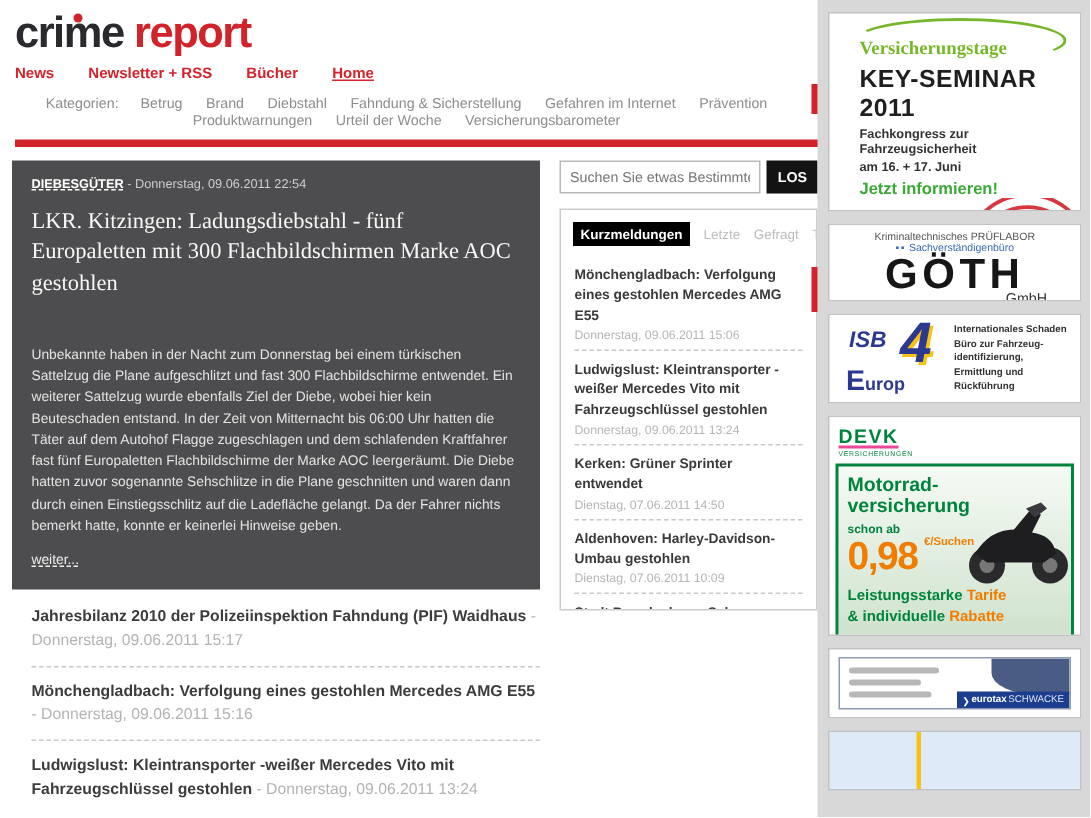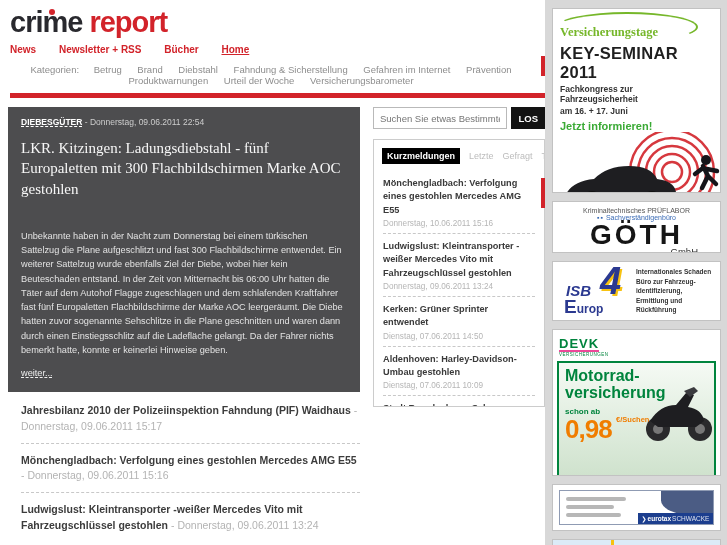--- a/index.html
+++ b/index.html
@@ -56,57 +56,57 @@
   .sn-item { padding:6px 0 5px; cursor:pointer; }
   .sn-title { font-size:9.2px; font-weight:bold; color:#3a3a3a; line-height:1.45; }
   .sn-date { font-size:8.2px; color:#b5b5b5; margin-top:2px; }
 
   
   .sidebar { position:absolute; right:0; top:0; width:182px; height:545px; background:#d8d8d8; }
   .card { margin:8px 6px 0 7px; background:#fff; border:1px solid #c2c2c2; overflow:hidden; cursor:pointer; }
   .red-strip { position:absolute; background:#d2232a; width:4px; }
 
   
-  .ad1 { height:185px; padding:7px 7px 0; }
+  .ad1 { height:133px; padding:7px 20px 0; }
   .vtage-wrap { position:relative; width:135px; height:24px; }
   .vtage { font-family:"Liberation Serif", serif; font-weight:bold; font-size:12.5px; color:#76b72a; position:absolute; bottom:0; }
   .vtage-arc { position:absolute; left:-4px; top:-4px; width:142px; height:30px;
                border:2px solid transparent; border-top-color:#76b72a; border-right-color:#76b72a; border-radius:50%; }
   .ad1-title { font-size:16.5px; font-weight:bold; color:#1f1f1f; letter-spacing:.3px; margin-top:4px; }
   .ad1-sub { font-size:8.5px; font-weight:bold; color:#333; margin-top:2px; }
   .ad1-date { font-size:8.5px; font-weight:bold; color:#333; margin-top:2px; }
   .ad1-cta { font-size:11px; font-weight:bold; color:#3aaa35; margin-top:4px; }
 
   
   .ad2 { height:52px; text-align:center; padding-top:5px; }
   .ad2-l1 { font-size:7px; color:#555; }
   .ad2-l2 { font-size:7px; color:#3a6bb5; }
   .ad2-sq { color:#3a6bb5; font-size:7px; letter-spacing:1px; margin-right:2px; }
   .ad2-name { font-size:28px; font-weight:bold; color:#161616; letter-spacing:3px; line-height:1; }
   .ad2-suffix { font-size:9.5px; color:#333; text-align:right; margin:-3px 22px 0 0; }
 
   
   .ad3 { height:60px; display:flex; padding:4px 5px; align-items:center; }
   .isb-logo { position:relative; width:78px; height:50px; flex:none; }
-  .isb-top { position:absolute; left:8px; top:16px; font-size:15px; font-weight:bold; color:#2b3990; font-style:italic; }
+  .isb-top { position:absolute; left:8px; top:4px; font-size:15px; font-weight:bold; color:#2b3990; font-style:italic; }
   .isb-num { position:absolute; left:42px; top:-4px; font-size:38px; font-weight:bold; color:#2b3990;
              text-shadow:2px 2px 0 #f7c211; font-style:italic; line-height:1; }
   .isb-bottom { position:absolute; left:6px; bottom:-2px; font-size:12px; font-weight:bold; color:#2b3990; }
   .isb-bottom::first-letter { font-size:19px; }
   .ad3-text { font-size:6.5px; font-weight:bold; color:#333; line-height:1.45; }
 
   
   .ad4 { height:147px; }
   .devk-top { padding:4px 6px 2px; }
   .devk-brand { font-size:13px; font-weight:bold; color:#00843d; letter-spacing:1px; line-height:1;
                 border-bottom:2px solid #ec4899; display:inline-block; }
   .devk-sub { font-size:4.5px; color:#00843d; letter-spacing:.5px; }
   .devk-main { margin:2px 4px 4px; border:2px solid #00843d; background:linear-gradient(#f5faf4,#cfe2cd);
                padding:5px 6px; position:relative; height:117px; overflow:hidden; }
-  .devk-title { color:#00843d; font-size:16px; font-weight:bold; line-height:1.05; }
+  .devk-title { color:#00843d; font-size:13px; font-weight:bold; line-height:1.05; }
   .devk-pre { color:#00843d; font-size:8px; font-weight:bold; margin-top:5px; }
   .devk-price-row { line-height:1; }
   .devk-price { color:#f07d00; font-size:26px; font-weight:bold; letter-spacing:-1px; }
   .devk-unit { color:#f07d00; font-size:7.5px; font-weight:bold; vertical-align:top; }
   .devk-benefits { margin-top:8px; font-size:10px; font-weight:bold; line-height:1.35; }
   .g { color:#00843d; } .o { color:#f07d00; }
   .moto-svg { position:absolute; right:-2px; top:18px; }
 
   
   .ad5 { height:47px; padding:5px 6px; }
@@ -194,21 +194,21 @@
         <div class="sn-box">
           <div class="tabs">
             <span class="tab-active">Kurzmeldungen</span>
             <span class="tab">Letzte</span>
             <span class="tab">Gefragt</span>
             <span class="tab">Tags</span>
           </div>
           <div class="sn-list">
             <div class="sn-item">
               <div class="sn-title">Mönchengladbach: Verfolgung eines gestohlen Mercedes AMG E55</div>
-              <div class="sn-date">Donnerstag, 10.06.2011 15:16</div>
+              <div class="sn-date">Donnerstag, 09.06.2011 15:06</div>
             </div>
             <div class="dashed"></div>
             <div class="sn-item">
               <div class="sn-title">Ludwigslust: Kleintransporter -weißer Mercedes Vito mit Fahrzeugschlüssel gestohlen</div>
               <div class="sn-date">Donnerstag, 09.06.2011 13:24</div>
             </div>
             <div class="dashed"></div>
             <div class="sn-item">
               <div class="sn-title">Kerken: Grüner Sprinter entwendet</div>
               <div class="sn-date">Dienstag, 07.06.2011 14:50</div>
@@ -286,20 +286,26 @@
       <div class="devk-main">
         <div class="devk-title">
           <span>Motorrad-</span><br>
           <span>versicherung</span>
         </div>
         <div class="devk-pre">schon ab</div>
         <div class="devk-price-row">
           <span class="devk-price">0,98</span>
           <span class="devk-unit">€/Suchen</span>
         </div>
+        <div class="devk-benefits">
+          <span class="g">Leistungsstarke</span>
+          <span class="o">Tarife</span><br>
+          <span class="g">&amp; individuelle</span>
+          <span class="o">Rabatte</span>
+        </div>
         <svg class="moto-svg" width="76" height="62" viewBox="0 0 76 62">
           <circle cx="18" cy="48" r="12" fill="#2a2a2c"></circle>
             <circle cx="18" cy="48" r="5" fill="#777"></circle>
           <circle cx="60" cy="48" r="12" fill="#2a2a2c"></circle>
             <circle cx="60" cy="48" r="5" fill="#777"></circle>
           <path d="M10 40 q10 -16 26 -16 l10 -12 l8 2 l-6 12 q14 2 16 14 l-8 6 l-38 0 z" fill="#1e1e21"></path>
           <path d="M44 10 l10 -4 l4 4 l-8 6 z" fill="#3a3a3e"></path>
         </svg>
       </div>
     </div>

